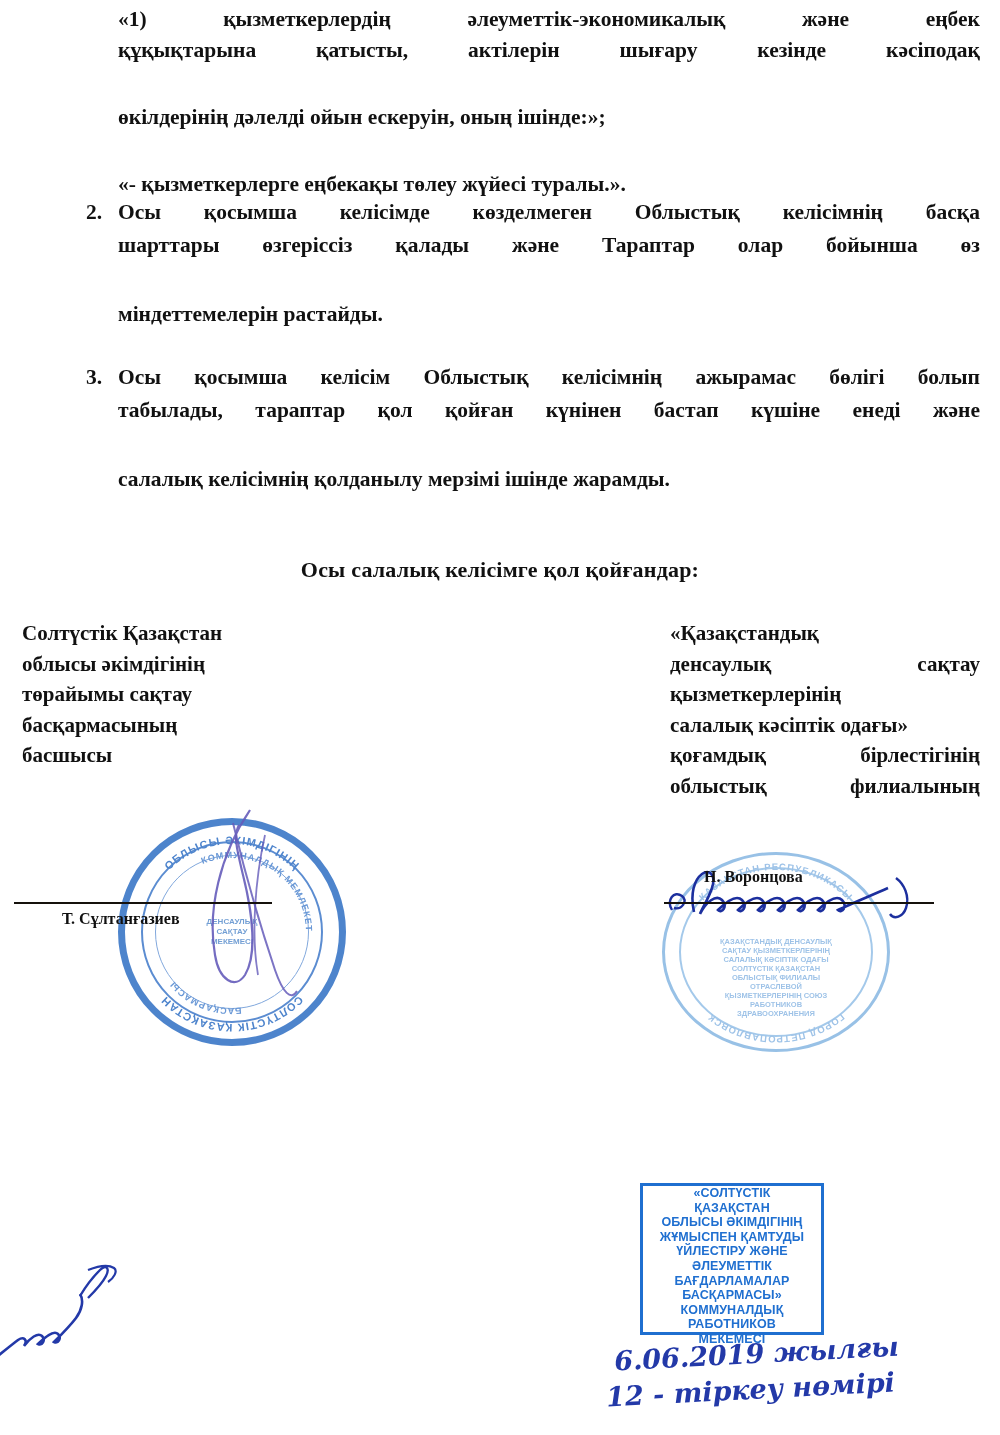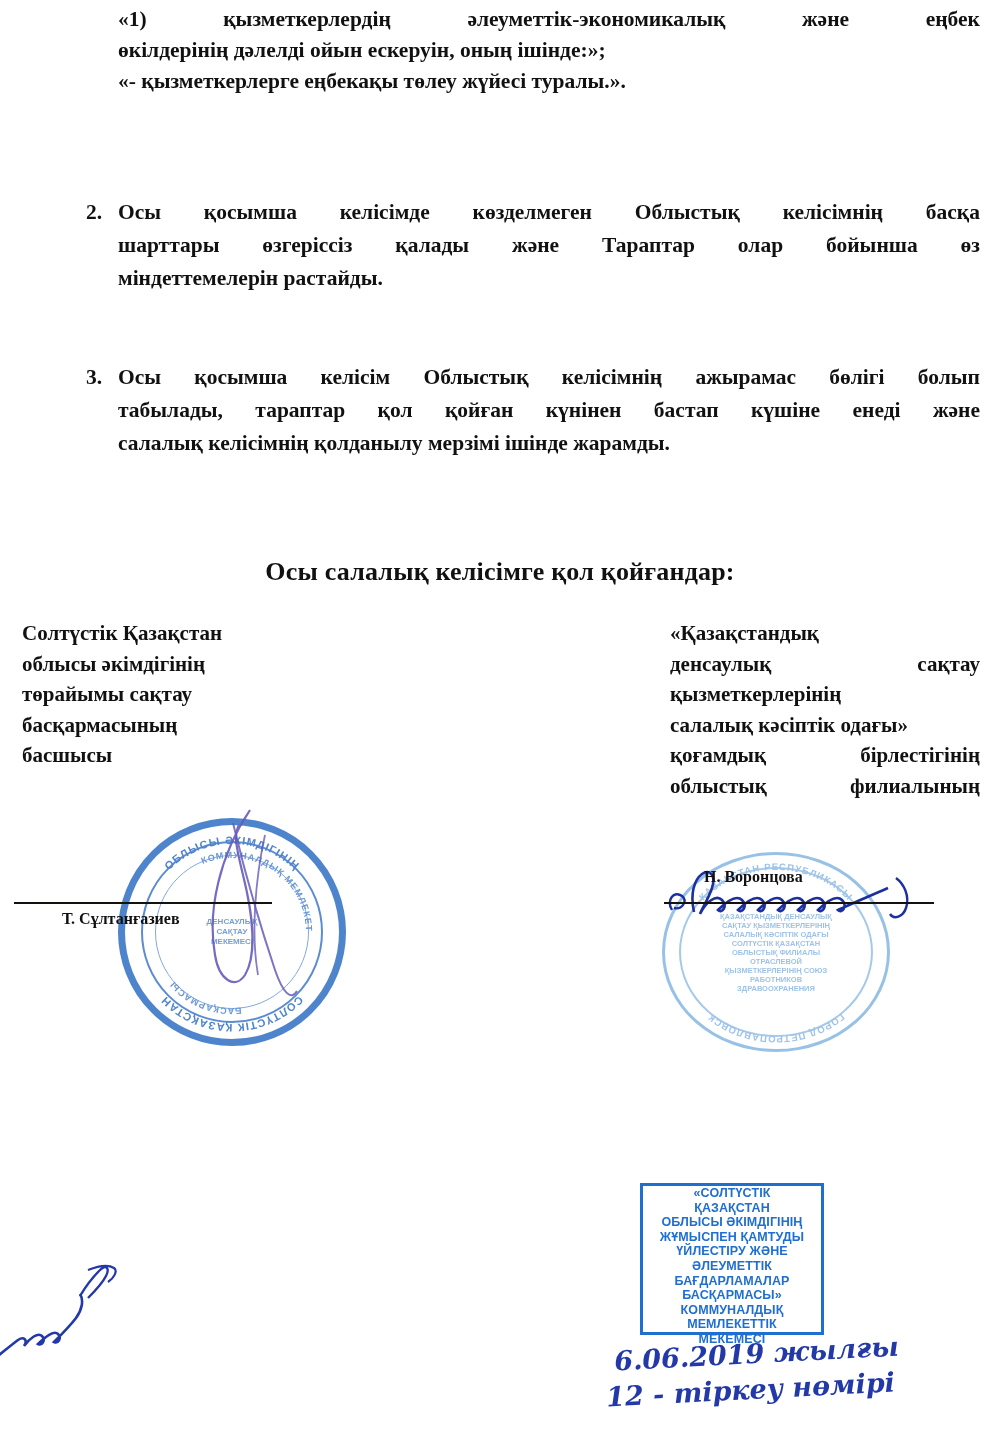--- a/index.html
+++ b/index.html
@@ -29,21 +29,21 @@
     line-height: 31px;
     font-weight: 700;
     text-align: justify;
   }
   .quote-block .ln { display: block; }
   .jt {
     text-align: justify;
     text-align-last: justify;
     white-space: nowrap;
   }
-  .jt-last { text-align-last: left; }
+  .jt-last { text-align-last: left; margin-top: 36px; }
 
   .numbered {
     position: absolute;
     display: flex;
     font-size: 21.5px;
     line-height: 33px;
     font-weight: 700;
   }
   .numbered .num {
     width: 32px;
@@ -55,21 +55,21 @@
 
   #para2 { left: 86px; top: 196px; width: 894px; }
   #para3 { left: 86px; top: 361px; width: 894px; }
 
   .sig-heading {
     position: absolute;
     left: 0;
     top: 557px;
     width: 1000px;
     text-align: center;
-    font-size: 26px;
+    font-size: 22px;
     font-weight: 700;
     letter-spacing: 0.2px;
   }
 
   
   .sig-col {
     position: absolute;
     font-size: 21px;
     line-height: 30.5px;
     font-weight: 700;
@@ -194,20 +194,21 @@
 
   .ink-path { position: absolute; pointer-events: none; }
 </style>
 </head>
 <body>
 
 <div id="page">
 
   <div class="quote-block">
     <span class="ln jt">«1)    қызметкерлердің    әлеуметтік-экономикалық    және    еңбек</span>
+    <span class="ln jt">құқықтарына   қатысты,   актілерін   шығару   кезінде   кәсіподақ</span>
     <span class="ln jt jt-last">өкілдерінің дәлелді ойын ескеруін, оның ішінде:»;</span>
     <span class="ln jt jt-last">«- қызметкерлерге еңбекақы төлеу жүйесі туралы.».</span>
   </div>
 
   <div class="numbered" id="para2">
     <div class="num">2.</div>
     <div class="body">
       <span class="ln jt">Осы қосымша келісімде көзделмеген Облыстық келісімнің басқа</span>
       <span class="ln jt">шарттары  өзгеріссіз  қалады  және  Тараптар  олар  бойынша  өз</span>
       <span class="ln jt jt-last">міндеттемелерін растайды.</span>
@@ -294,21 +295,21 @@
         <path id="arcTopR" d="M 18,97 A 93,82 0 0 1 204,97" fill="none"></path>
         <path id="arcBotR" d="M 206,97 A 95,84 0 0 1 16,97" fill="none"></path>
       </defs>
       <text class="seal-arc-text" font-size="9.5" fill="#86b4e2">
         <textPath href="#arcTopR" startOffset="50%" text-anchor="middle">ҚАЗАҚСТАН РЕСПУБЛИКАСЫ</textPath>
       </text>
       <text class="seal-arc-text" font-size="9.5" fill="#86b4e2">
         <textPath href="#arcBotR" startOffset="50%" text-anchor="middle">ГОРОД ПЕТРОПАВЛОВСК</textPath>
       </text>
     </svg>
-    <div class="seal-core" style="width:130px;">
+    <div class="seal-core" style="width:130px;margin-top:25px;">
       <span>ҚАЗАҚСТАНДЫҚ ДЕНСАУЛЫҚ</span><br>
       <span>САҚТАУ ҚЫЗМЕТКЕРЛЕРІНІҢ</span><br>
       <span>САЛАЛЫҚ КӘСІПТІК ОДАҒЫ</span><br>
       <span>СОЛТҮСТІК ҚАЗАҚСТАН</span><br>
       <span>ОБЛЫСТЫҚ ФИЛИАЛЫ</span><br>
       <span>ОТРАСЛЕВОЙ</span><br>
       <span>ҚЫЗМЕТКЕРЛЕРІНІҢ СОЮЗ</span><br>
       <span>РАБОТНИКОВ ЗДРАВООХРАНЕНИЯ</span>
     </div>
   </div>
@@ -344,20 +345,20 @@
   <div id="rect-stamp">
     <span class="ln">«СОЛТҮСТІК</span>
     <span class="ln">ҚАЗАҚСТАН</span>
     <span class="ln">ОБЛЫСЫ ӘКІМДІГІНІҢ</span>
     <span class="ln">ЖҰМЫСПЕН ҚАМТУДЫ</span>
     <span class="ln">ҮЙЛЕСТІРУ ЖӘНЕ</span>
     <span class="ln">ӘЛЕУМЕТТІК</span>
     <span class="ln">БАҒДАРЛАМАЛАР</span>
     <span class="ln">БАСҚАРМАСЫ»</span>
     <span class="ln">КОММУНАЛДЫҚ</span>
-    <span class="ln">МЕМЛЕКЕТТІК</span>
+    <span class="ln">РАБОТНИКОВ</span>
     <span class="ln">МЕКЕМЕСІ</span>
   </div>
 
   <div class="handwriting" id="hw-date">6.06.2019 жылғы</div>
   <div class="handwriting" id="hw-regno">12 - тіркеу нөмірі</div>
 
 </div>
 
 </body></html>

